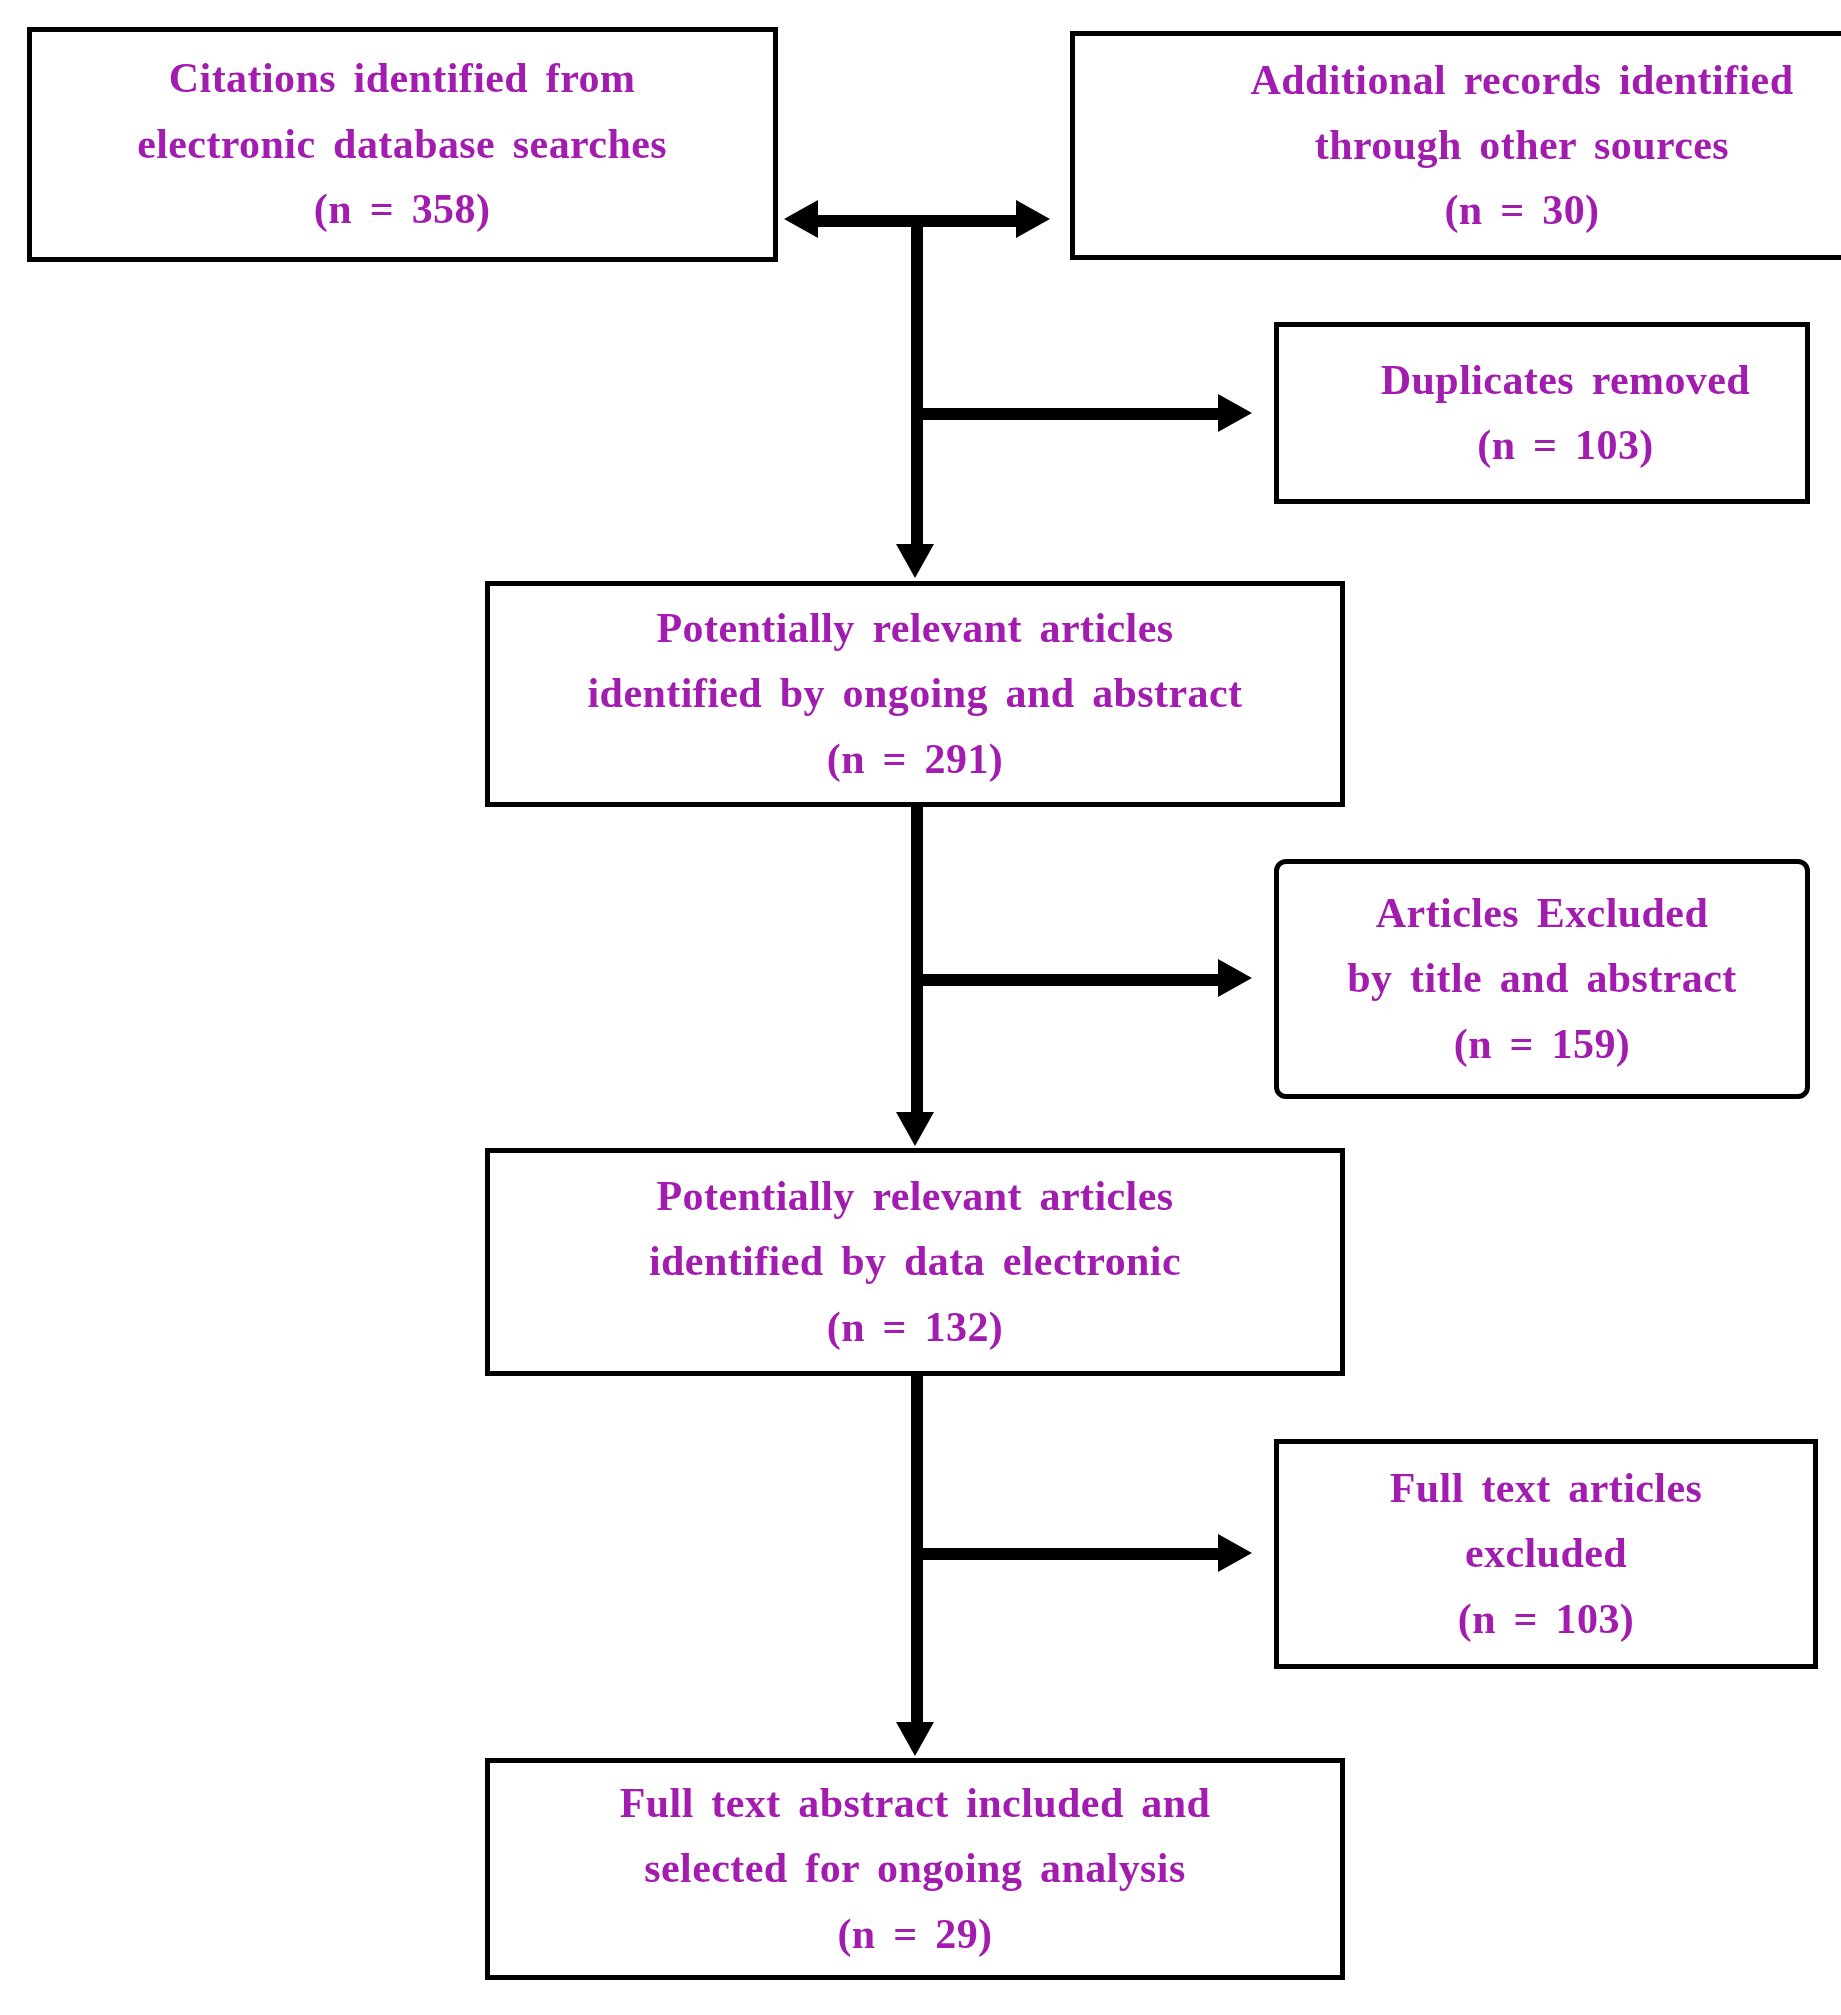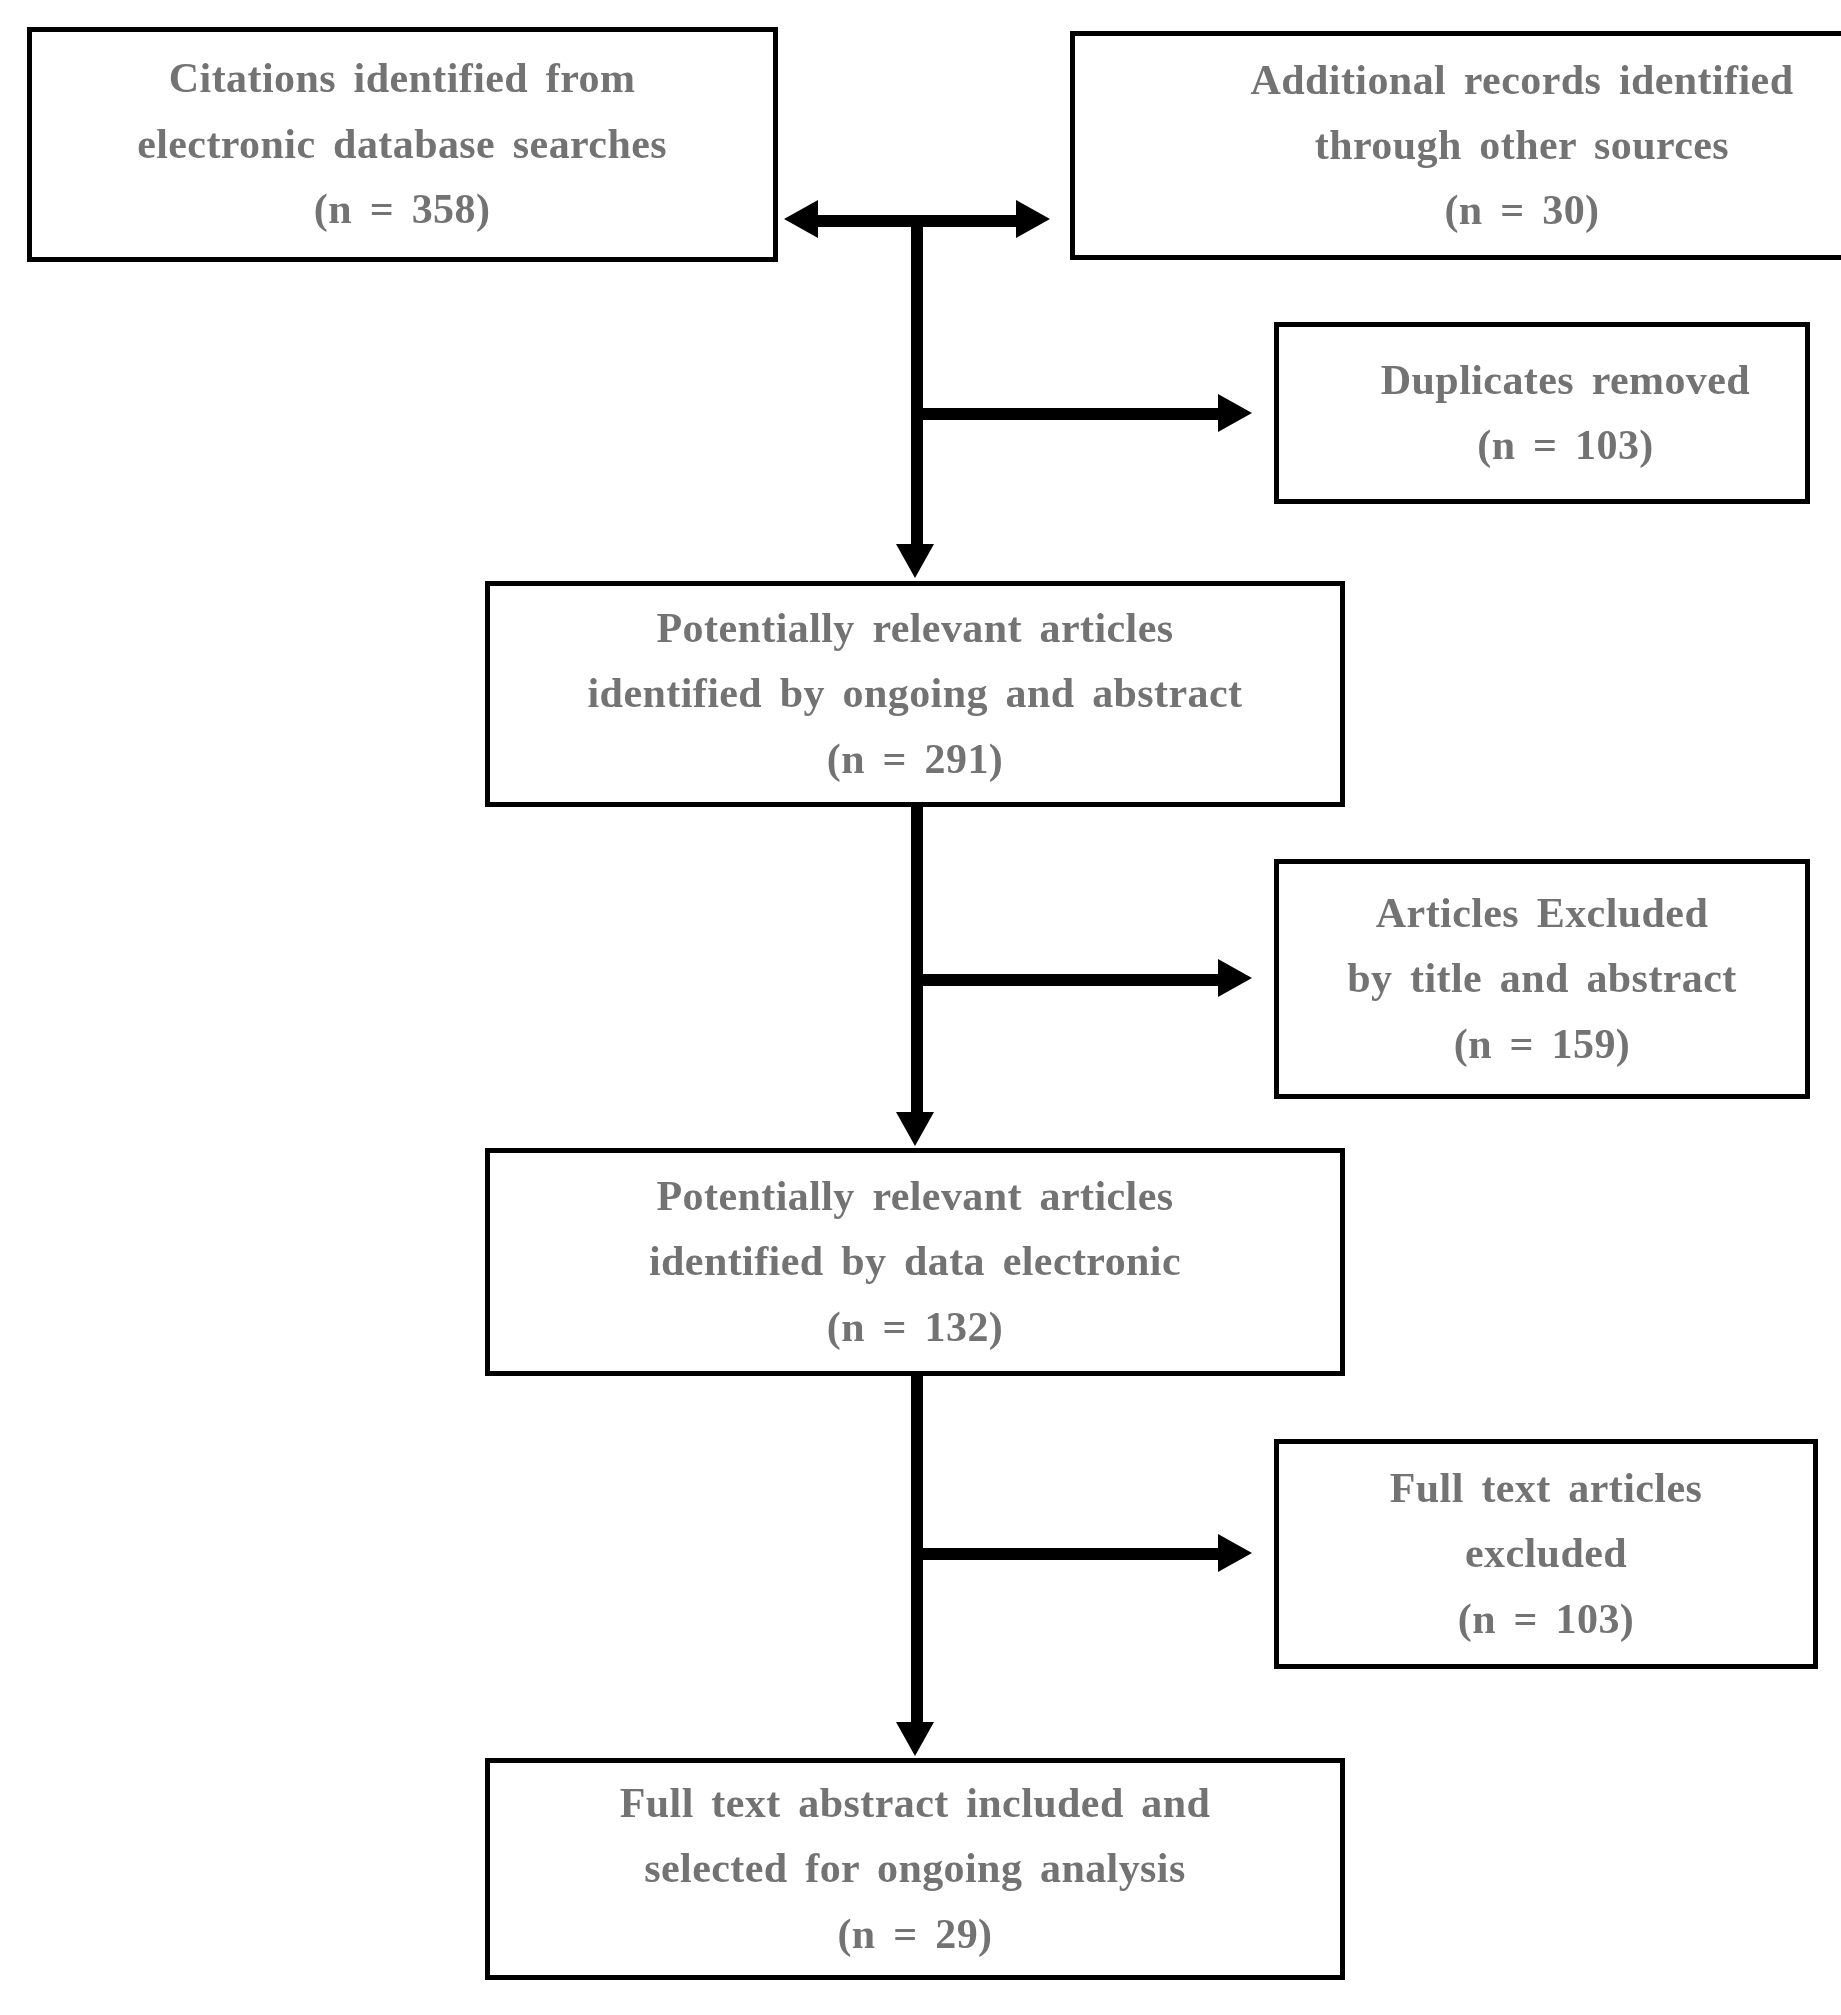--- a/index.html
+++ b/index.html
@@ -7,21 +7,21 @@
     margin: 0;
     padding: 0;
     background: #ffffff;
   }
   .stage {
     position: relative;
     width: 1842px;
     height: 2015px;
     background: #ffffff;
     font-family: "Liberation Serif", "DejaVu Serif", serif;
-    color: #737373;
+    color: #a21caf;
     overflow: hidden;
   }
   
   .fbox {
     position: absolute;
     box-sizing: border-box;
     border: 5.3px solid #000000;
     background: #ffffff;
     display: flex;
     flex-direction: column;
@@ -31,21 +31,21 @@
     font-weight: bold;
     font-size: 42px;
     line-height: 1.55;
     word-spacing: 0.16em;
     letter-spacing: 0.01em;
   }
   #b-citations        { left: 26.6px;   top: 26.6px;   width: 751px; height: 235px; }
   #b-additional       { left: 1070px; top: 31px;   width: 904px; height: 229px; }
   #b-duplicates       { left: 1274px; top: 322px;  width: 536px; height: 182px; padding-left: 47px; }
   #b-title-abstract   { left: 485px;  top: 581px;  width: 860px; height: 226px; }
-  #b-excluded-title   { left: 1274px; top: 859px;  width: 536px; height: 240px; }
+  #b-excluded-title   { left: 1274px; top: 859px;  width: 536px; height: 240px; border-radius: 12px; }
   #b-data-extraction  { left: 485px;  top: 1148px; width: 860px; height: 228px; }
   #b-fulltext-excl    { left: 1274px; top: 1439px; width: 544px; height: 230px; }
   #b-included         { left: 485px;  top: 1758px; width: 860px; height: 222px; }
 
   
   .hline, .vline {
     position: absolute;
     background: #000000;
   }
   .tri {

